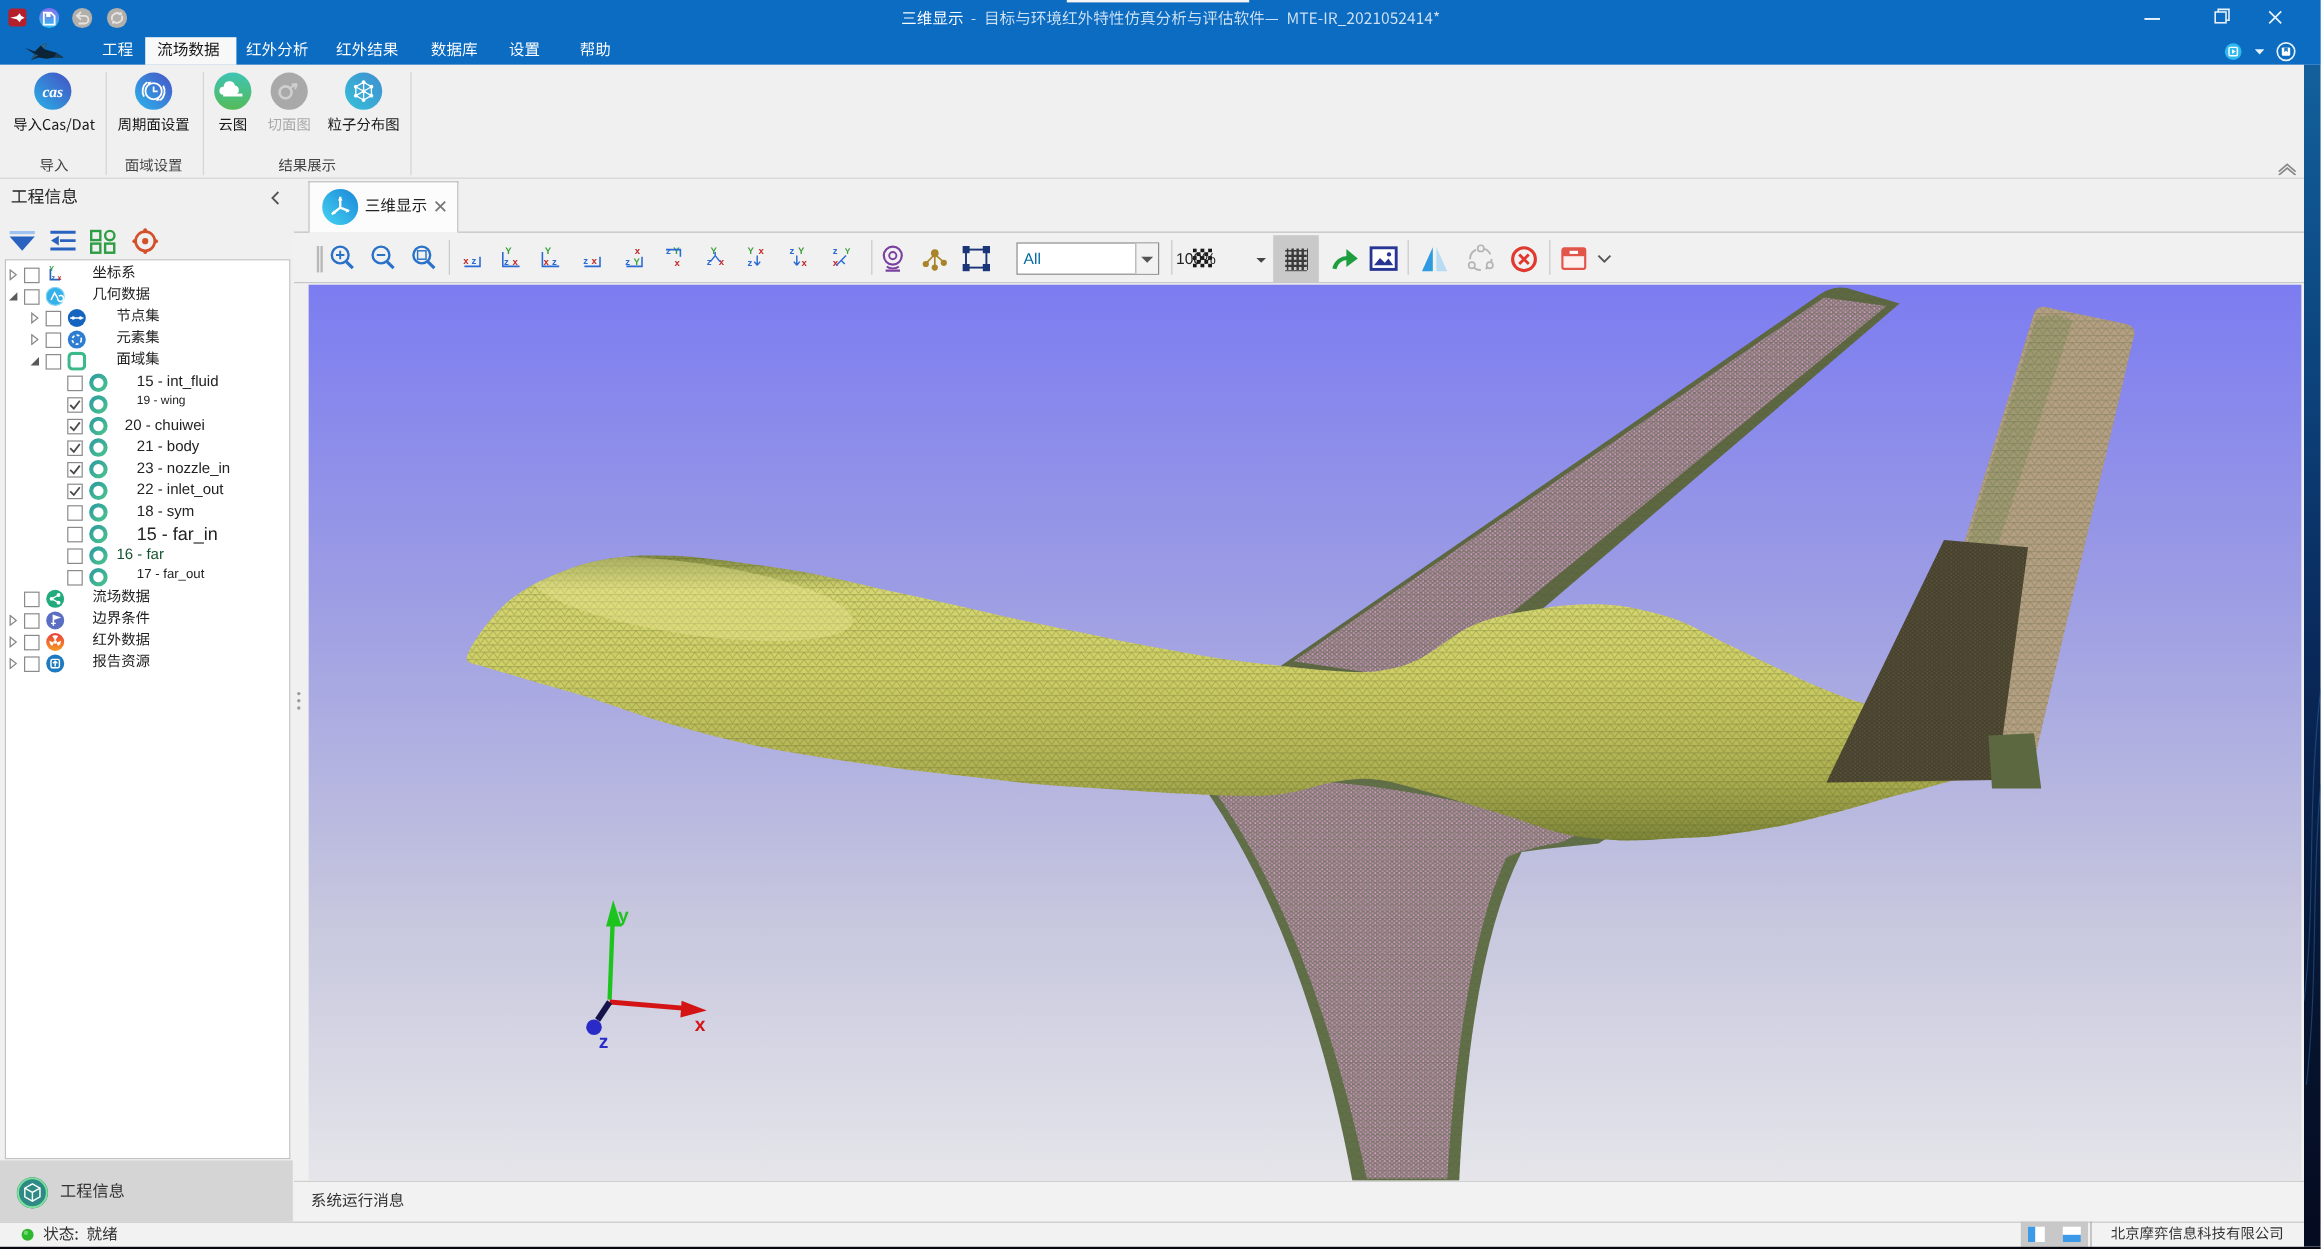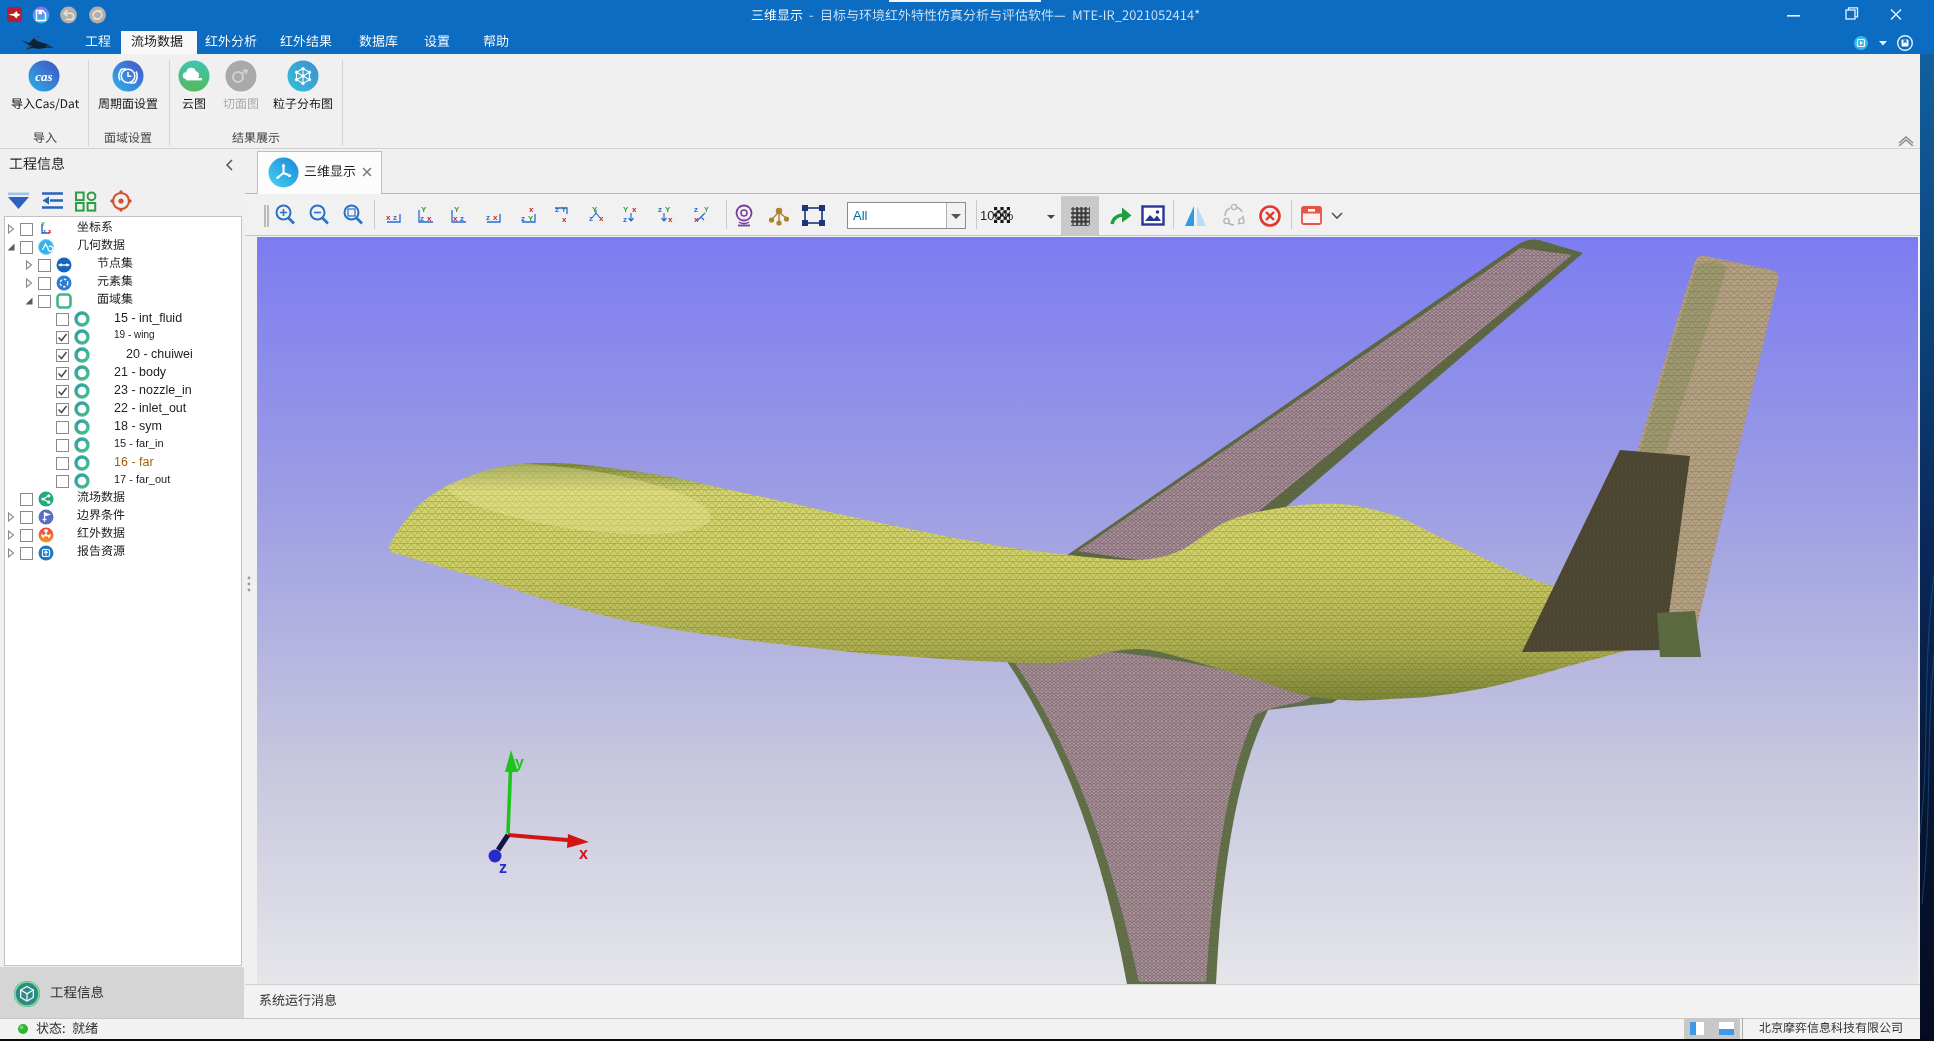--- a/index.html
+++ b/index.html
@@ -274,21 +274,21 @@
   </svg>
 <svg class="abs" style="left:73.5px;top:347px" width="16" height="16">
     <defs>
       <linearGradient id="rg81.5355" x1="0" y1="0" x2="1" y2="1">
         <stop offset="0" stop-color="#2f9ea0"></stop>
         <stop offset="1" stop-color="#49c08e"></stop>
       </linearGradient>
     </defs>
     <circle cx="8" cy="8" r="6" fill="none" stroke="url(#rg81.5355)" stroke-width="3.4"></circle>
   </svg>
-<div class="abs" style="left:126px;top:347px;font-size:12.5px;color:#222;white-space:nowrap">20 - chuiwei</div>
+<div class="abs" style="left:104px;top:347px;font-size:12.5px;color:#222;white-space:nowrap">20 - chuiwei</div>
 <div class="abs" style="left:56px;top:366.5px;width:13px;height:13px;background:#fff;border:1px solid #8a8a8a"></div>
 <svg class="abs" style="left:56px;top:366.5px" width="13" height="13">
     <path d="M2.5 6.5 L5.5 9.5 L10.5 3" fill="none" stroke="#4a4a4a" stroke-width="1.5"></path>
   </svg>
 <svg class="abs" style="left:73.5px;top:365px" width="16" height="16">
     <defs>
       <linearGradient id="rg81.5373" x1="0" y1="0" x2="1" y2="1">
         <stop offset="0" stop-color="#2f9ea0"></stop>
         <stop offset="1" stop-color="#49c08e"></stop>
       </linearGradient>
@@ -338,32 +338,32 @@
 <div class="abs" style="left:56px;top:438.5px;width:13px;height:13px;background:#fff;border:1px solid #8a8a8a"></div>
 <svg class="abs" style="left:73.5px;top:437px" width="16" height="16">
     <defs>
       <linearGradient id="rg81.5445" x1="0" y1="0" x2="1" y2="1">
         <stop offset="0" stop-color="#2f9ea0"></stop>
         <stop offset="1" stop-color="#49c08e"></stop>
       </linearGradient>
     </defs>
     <circle cx="8" cy="8" r="6" fill="none" stroke="url(#rg81.5445)" stroke-width="3.4"></circle>
   </svg>
-<div class="abs" style="left:114px;top:437px;font-size:11px;color:#222;white-space:nowrap">15 - far_in</div>
+<div class="abs" style="left:114px;top:437px;font-size:15px;color:#222;white-space:nowrap">15 - far_in</div>
 <div class="abs" style="left:56px;top:456.5px;width:13px;height:13px;background:#fff;border:1px solid #8a8a8a"></div>
 <svg class="abs" style="left:73.5px;top:455px" width="16" height="16">
     <defs>
       <linearGradient id="rg81.5463" x1="0" y1="0" x2="1" y2="1">
         <stop offset="0" stop-color="#2f9ea0"></stop>
         <stop offset="1" stop-color="#49c08e"></stop>
       </linearGradient>
     </defs>
     <circle cx="8" cy="8" r="6" fill="none" stroke="url(#rg81.5463)" stroke-width="3.4"></circle>
   </svg>
-<div class="abs" style="left:114px;top:455px;font-size:12.5px;color:#a16207;white-space:nowrap">16 - far</div>
+<div class="abs" style="left:97px;top:455px;font-size:12.5px;color:#14532d;white-space:nowrap">16 - far</div>
 <div class="abs" style="left:56px;top:474.5px;width:13px;height:13px;background:#fff;border:1px solid #8a8a8a"></div>
 <svg class="abs" style="left:73.5px;top:473px" width="16" height="16">
     <defs>
       <linearGradient id="rg81.5481" x1="0" y1="0" x2="1" y2="1">
         <stop offset="0" stop-color="#2f9ea0"></stop>
         <stop offset="1" stop-color="#49c08e"></stop>
       </linearGradient>
     </defs>
     <circle cx="8" cy="8" r="6" fill="none" stroke="url(#rg81.5481)" stroke-width="3.4"></circle>
   </svg>

